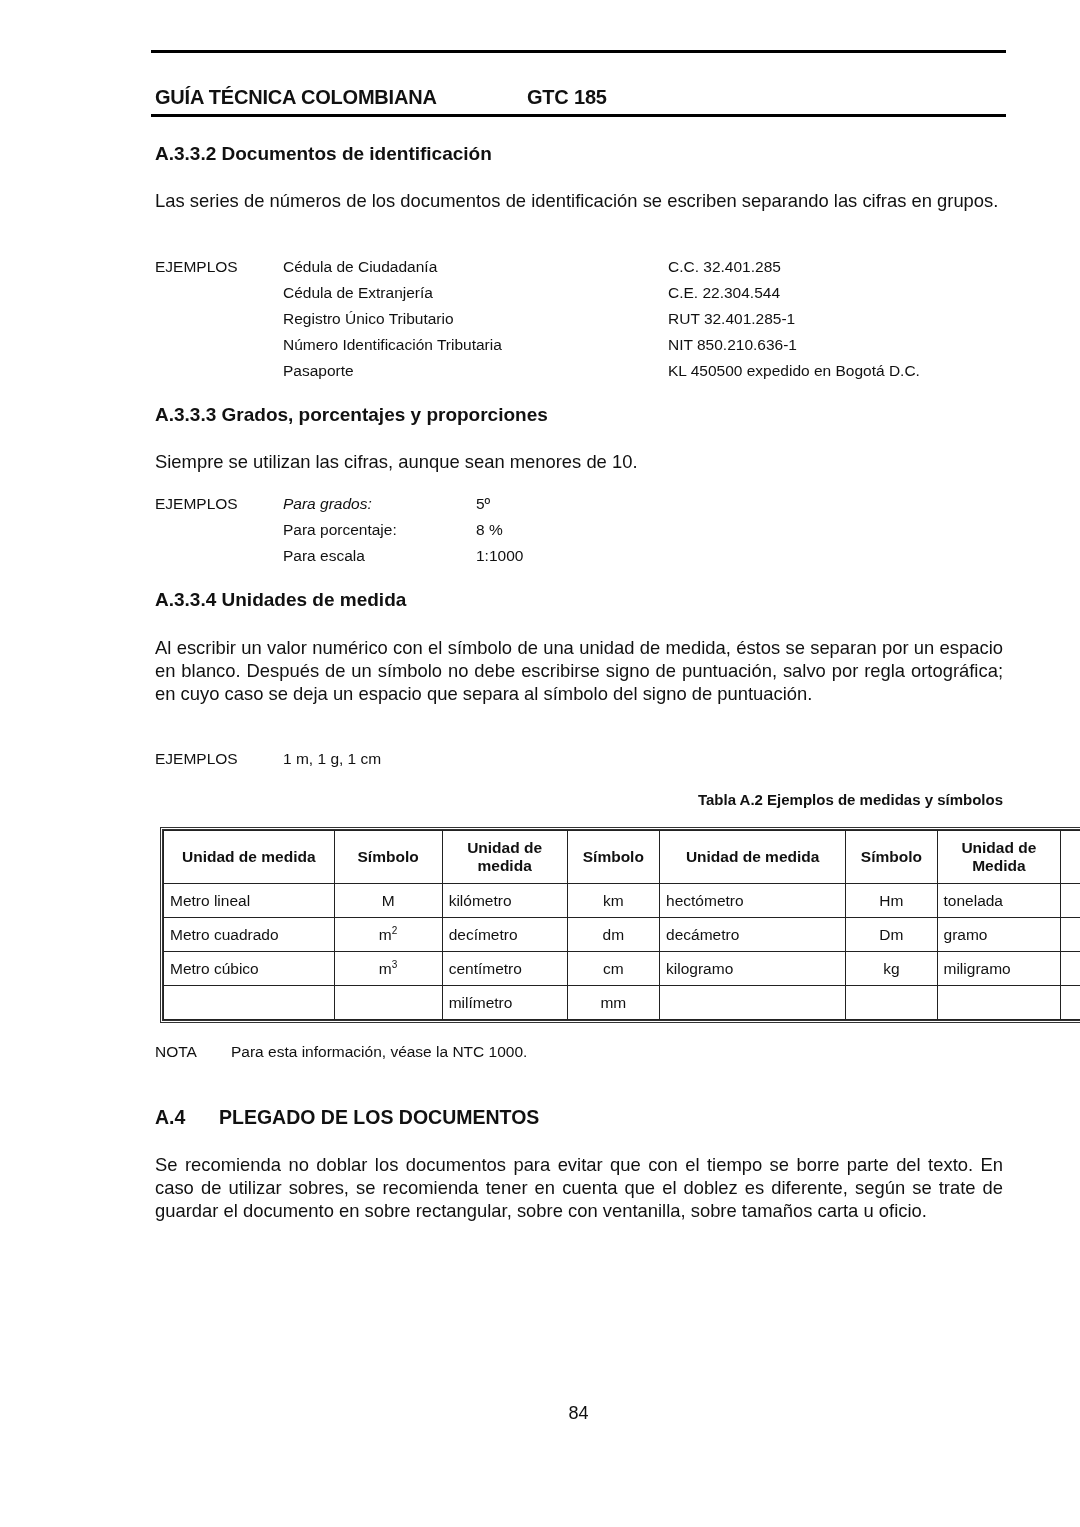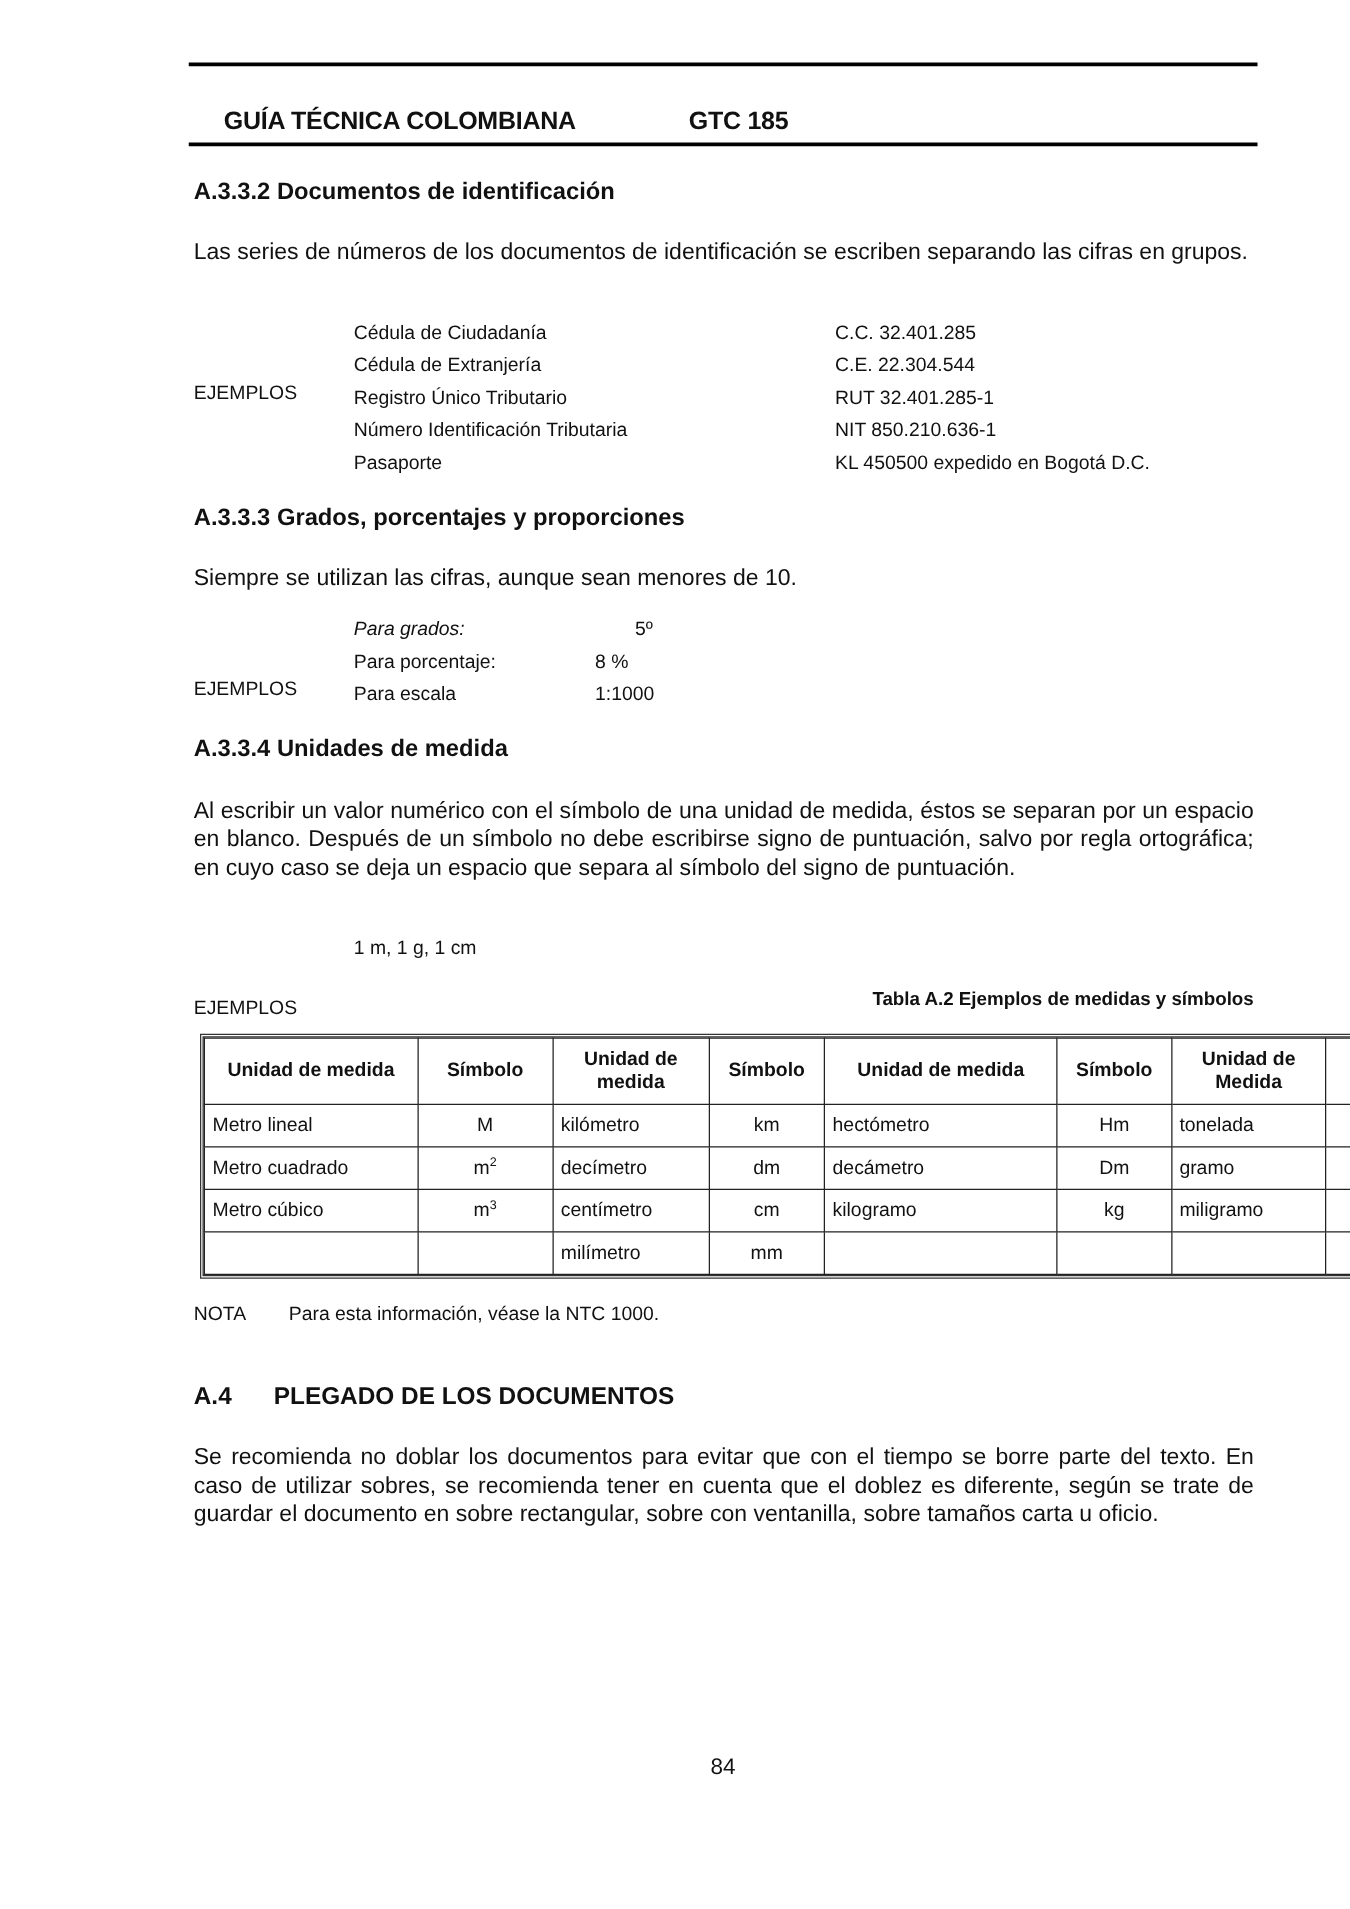--- a/index.html
+++ b/index.html
@@ -1,26 +1,26 @@
 <!DOCTYPE html>
 <html><head>
 <meta charset="utf-8">
 <style>
   html, body { margin: 0; padding: 0; background: #ffffff; }
   body { width: 1080px; height: 1527px; position: relative; font-family: "Liberation Sans", sans-serif; color: #111; }
   .page { position: absolute; left: 0; top: 0; width: 1080px; height: 1527px; }
   .rule { position: absolute; left: 151px; width: 855px; background: #000; }
   .rule.top { top: 50px; height: 3px; }
   .rule.mid { top: 114px; height: 3px; }
-  .hdr { position: absolute; top: 86px; font-weight: bold; font-size: 20px; letter-spacing: -0.2px; margin-left: 24px; }
+  .hdr { position: absolute; top: 86px; font-weight: bold; font-size: 20px; letter-spacing: -0.2px; }
   .hdr.left { left: 155px; }
   .hdr.right { left: 527px; }
   .h3 { position: absolute; left: 155px; font-weight: bold; font-size: 19px; }
   .para { position: absolute; left: 155px; width: 848px; font-size: 18.4px; line-height: 23px; text-align: justify; }
-  .ex-label { position: absolute; left: 155px; font-size: 15.5px; margin-top: 48px; }
+  .ex-label { position: absolute; left: 155px; font-size: 15.5px; }
   .ex-row { position: absolute; font-size: 15.5px; white-space: nowrap; }
   .caption { position: absolute; left: 155px; width: 848px; top: 791px; text-align: right; font-weight: bold; font-size: 15px; }
   .tbl-wrap { position: absolute; left: 160px; top: 827px; width: 1004px; border: 3px double #333; box-sizing: border-box; }
   table { border-collapse: collapse; width: 100%; font-size: 15.5px; }
   th, td { border: 1.5px solid #222; padding: 0 6px; height: 33px; }
   th { font-weight: bold; text-align: center; height: 52px; line-height: 18px; font-size: 15.5px; }
   td.c { text-align: center; }
   td.l { text-align: left; margin-left: 40px; }
   sup { font-size: 10px; vertical-align: 6px; line-height: 0; }
   .nota-label { position: absolute; left: 155px; top: 1043px; font-size: 15.5px; }
@@ -49,21 +49,21 @@
   <div class="ex-row" style="left:668px; top:310px;">RUT 32.401.285-1</div>
   <div class="ex-row" style="left:283px; top:336px;">Número Identificación Tributaria</div>
   <div class="ex-row" style="left:668px; top:336px;">NIT 850.210.636-1</div>
   <div class="ex-row" style="left:283px; top:362px;">Pasaporte</div>
   <div class="ex-row" style="left:668px; top:362px;">KL 450500 expedido en Bogotá D.C.</div>
 
   <div class="h3" style="top:404px;">A.3.3.3 Grados, porcentajes y proporciones</div>
   <div class="para" style="top:450px;">Siempre se utilizan las cifras, aunque sean menores de 10.</div>
   <div class="ex-label" style="top:495px;">EJEMPLOS</div>
   <div class="ex-row" style="left:283px; top:495px;font-style:italic;">Para grados:</div>
-  <div class="ex-row" style="left:476px; top:495px;margin-left:32px;">5º</div>
+  <div class="ex-row" style="left:476px; top:495px;">5º</div>
   <div class="ex-row" style="left:283px; top:521px;">Para porcentaje:</div>
   <div class="ex-row" style="left:476px; top:521px;">8 %</div>
   <div class="ex-row" style="left:283px; top:547px;">Para escala</div>
   <div class="ex-row" style="left:476px; top:547px;">1:1000</div>
 
   <div class="h3" style="top:589px;">A.3.3.4 Unidades de medida</div>
   <div class="para" style="top:636px;">Al escribir un valor numérico con el símbolo de una unidad de medida, éstos se separan por un espacio en blanco. Después de un símbolo no debe escribirse signo de puntuación, salvo por regla ortográfica; en cuyo caso se deja un espacio que separa al símbolo del signo de puntuación.</div>
   <div class="ex-label" style="top:750px;">EJEMPLOS</div>
   <div class="ex-row" style="left:283px; top:750px;">1 m, 1 g, 1 cm</div>
 

